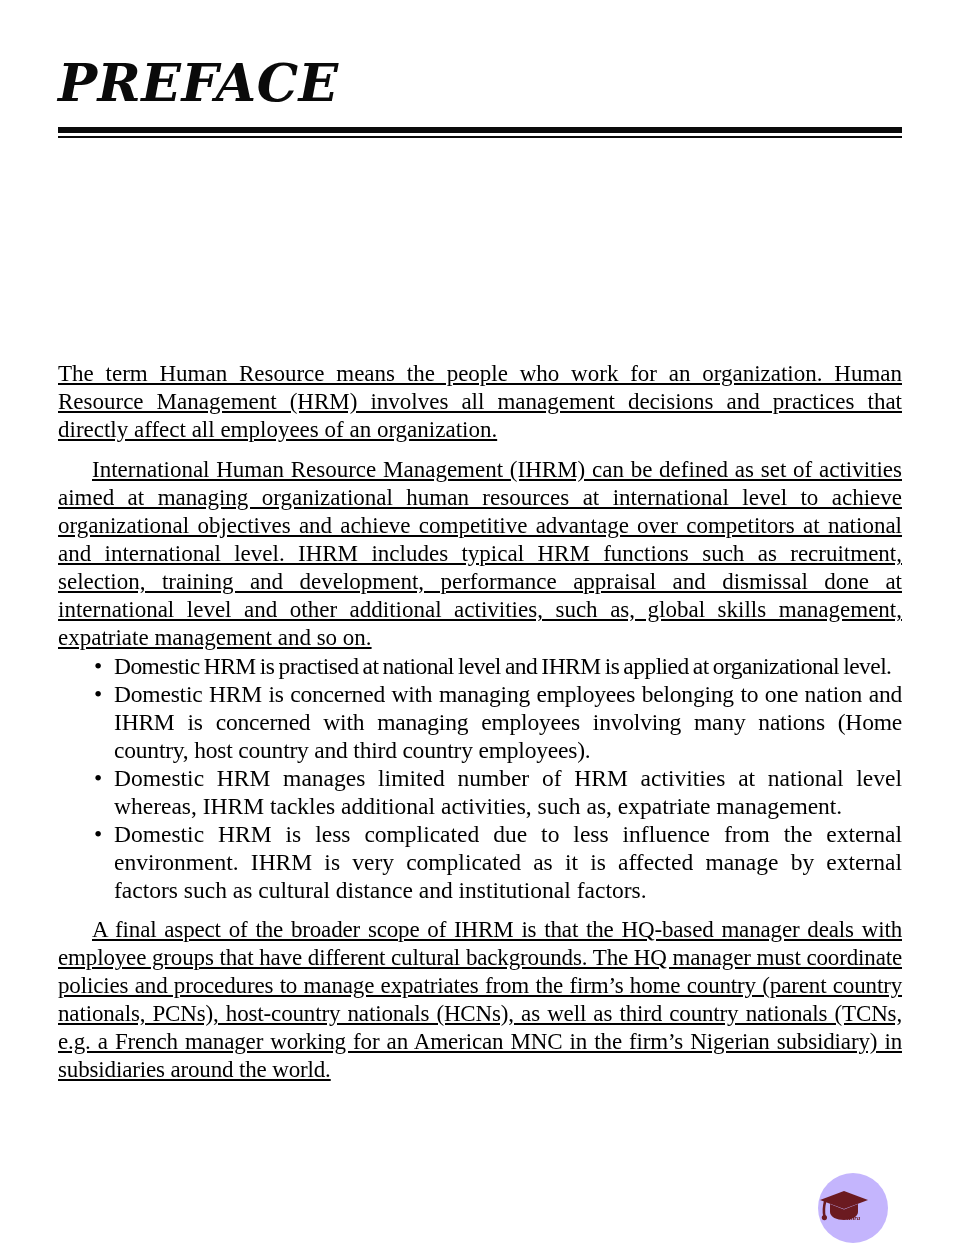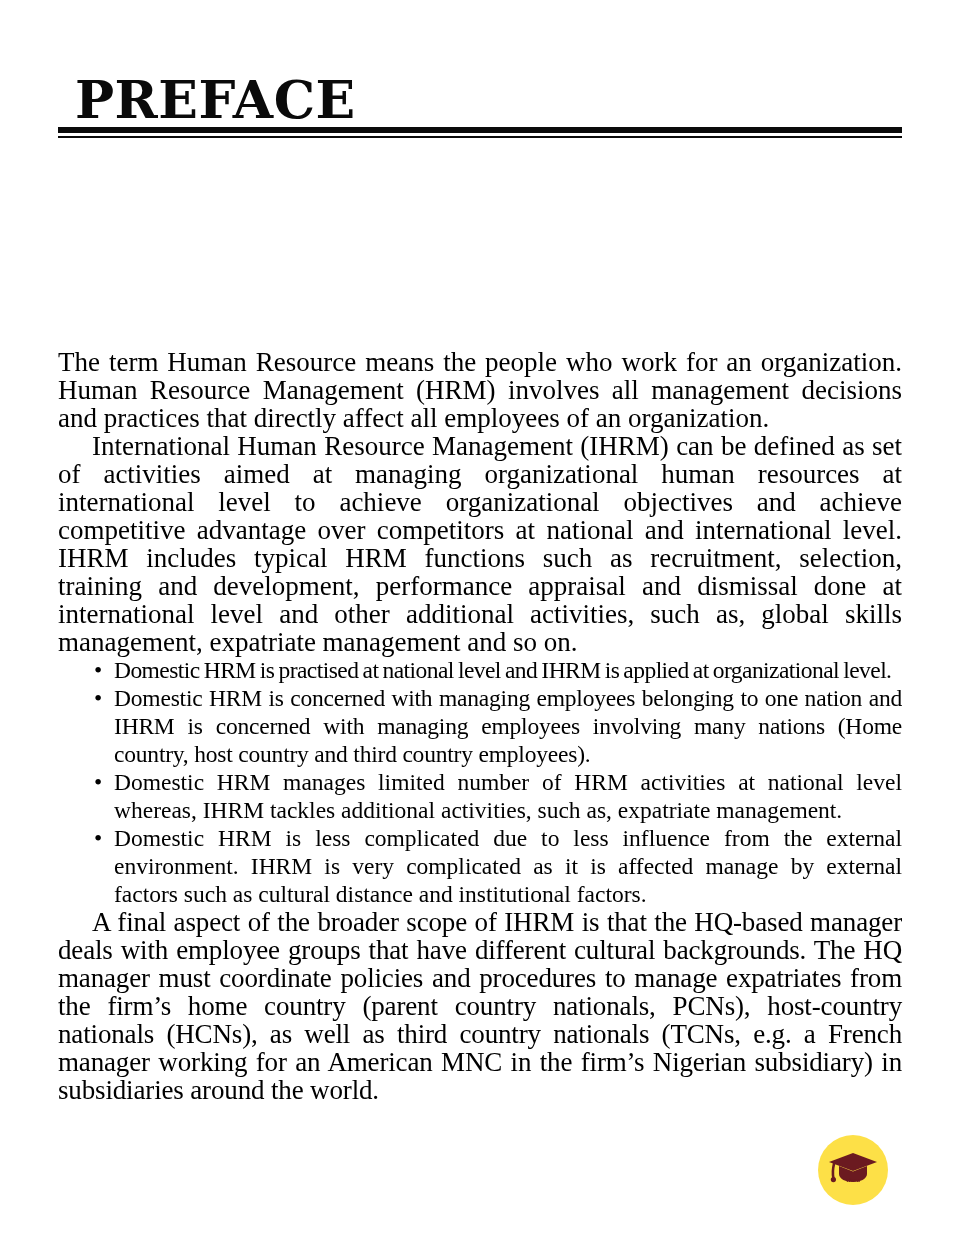--- a/index.html
+++ b/index.html
@@ -28,22 +28,23 @@
     top: 52px;
     width: 844px;
   }
   .page-title {
     font-family: "DejaVu Serif", "Liberation Serif", serif;
     font-weight: bold;
     font-size: 52px;
     line-height: 62px;
     letter-spacing: 0.5px;
     color: #0a0a0a;
-    margin: 17px;
+    margin: 0;
     padding: 0;
+    font-style: italic;
   }
   .rule-group {
     position: absolute;
     left: 58px;
     top: 127px;
     width: 844px;
   }
   .rule-thick {
     height: 6px;
     background: #0a0a0a;
@@ -61,26 +62,27 @@
   }
 
   
   .body-block {
     position: absolute;
     left: 58px;
     top: 348px;
     width: 844px;
   }
   p.para {
-    margin: 0 0 0 0;
-    font-size: 27px;
+    margin: 12px 0 0 0;
+    font-size: 23px;
     line-height: 28px;
     text-align: justify;
     text-justify: inter-word;
     hyphens: none;
+    text-decoration: underline;
   }
   p.para.indent {
     text-indent: 34px;
   }
 
   ul.bullets {
     list-style: none;
     margin: 0;
     padding: 0;
   }
@@ -123,28 +125,27 @@
     font-style: italic;
     font-size: 15px;
     letter-spacing: 0.2px;
     color: #b32b6b;
     white-space: nowrap;
   }
 
   .footer-logo {
     position: absolute;
     left: 818px;
-    top: 1135px;
+    top: 1173px;
     width: 70px;
     height: 70px;
     border-radius: 50%;
-    background: #fde047;
+    background: #c4b5fd;
     display: flex;
     align-items: center;
-    justify-content: center;
   }
   .footer-logo svg {
     display: block;
   }
   .logo-caption {
     position: absolute;
     left: 0;
     right: 0;
     top: 41px;
     text-align: center;

